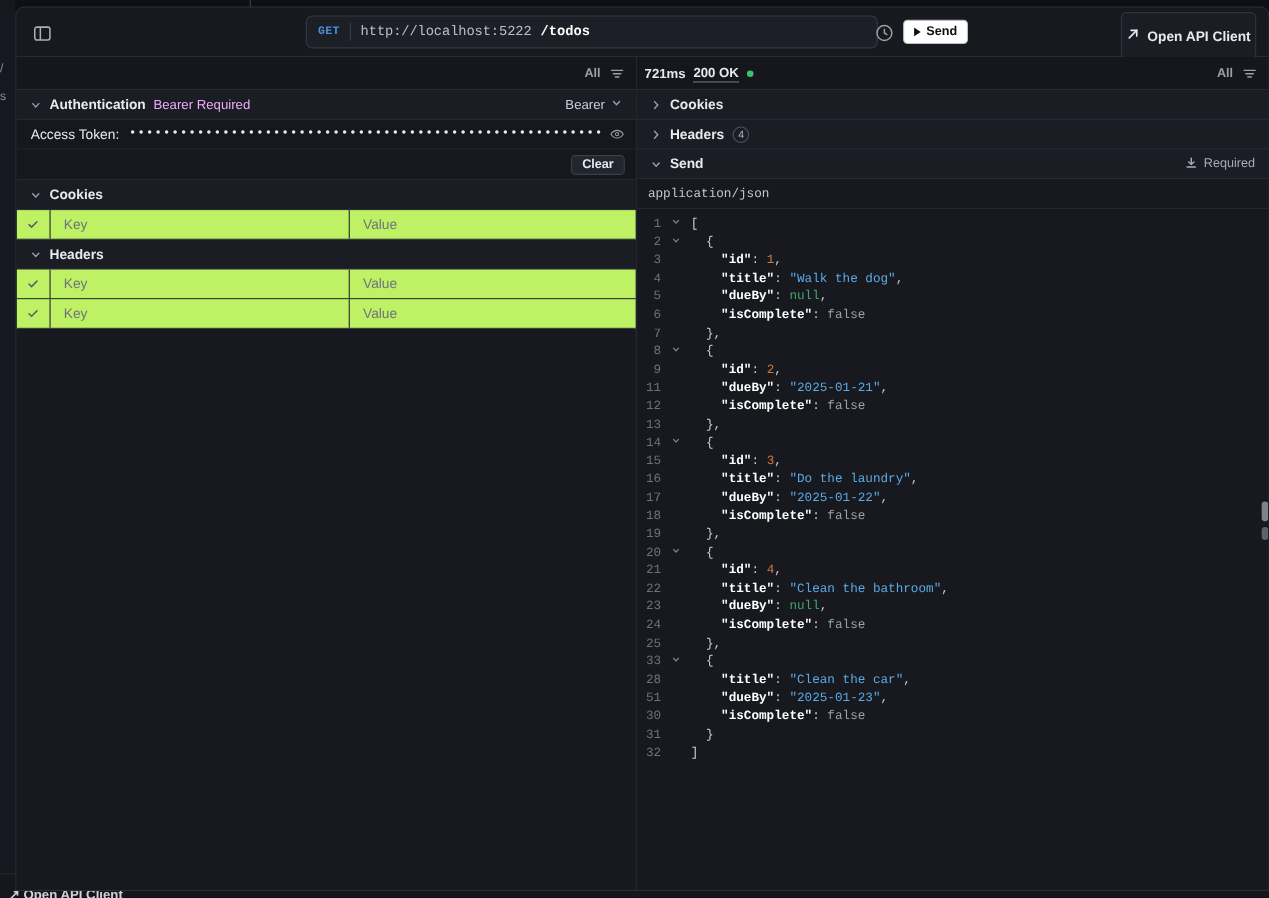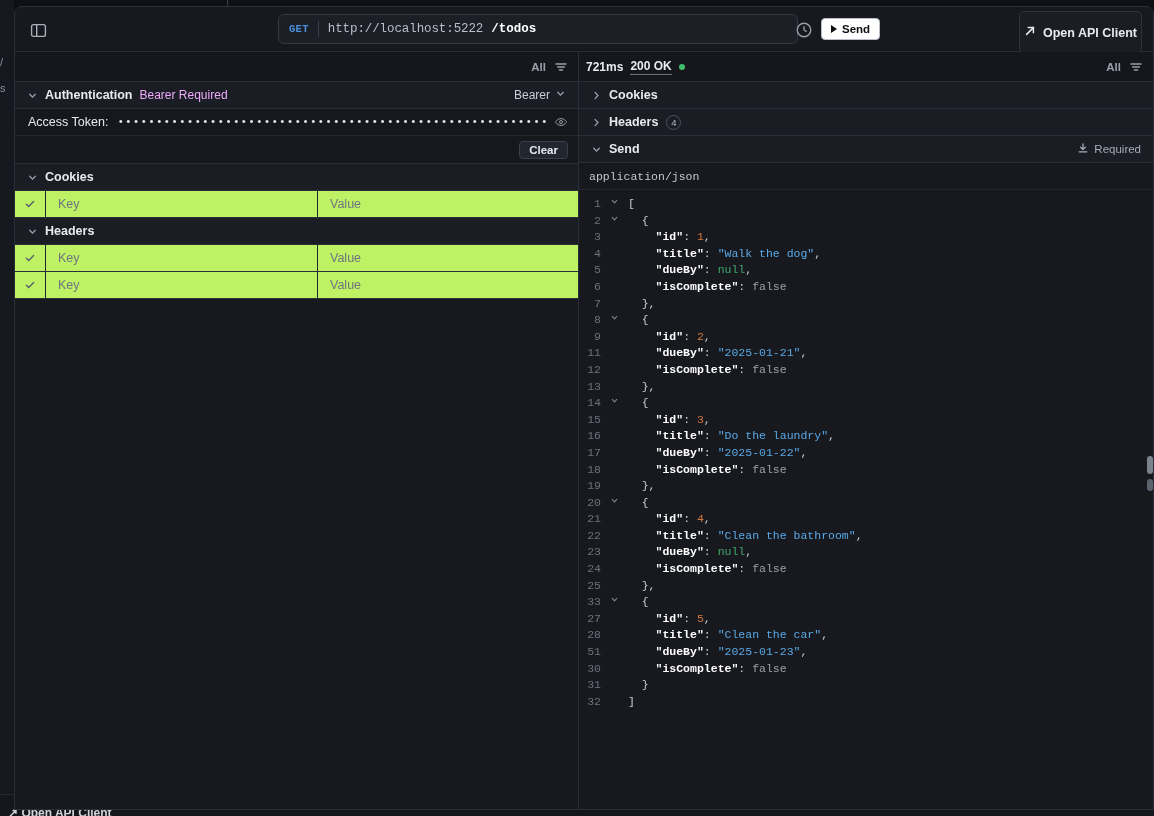--- a/index.html
+++ b/index.html
@@ -685,21 +685,20 @@
                 <path d="M3 4.6 6 7.8 9 4.6"></path>
               </svg></span><span class="code">   <span class="tok-punct">{</span></span></div>
           <div class="json-line"><span class="ln">21</span><span class="fold"></span><span class="code">     <span class="tok-key">"id"</span><span class="tok-punct">: </span><span class="tok-num">4</span><span class="tok-punct">,</span></span></div>
           <div class="json-line"><span class="ln">22</span><span class="fold"></span><span class="code">     <span class="tok-key">"title"</span><span class="tok-punct">: </span><span class="tok-str">"Clean the bathroom"</span><span class="tok-punct">,</span></span></div>
           <div class="json-line"><span class="ln">23</span><span class="fold"></span><span class="code">     <span class="tok-key">"dueBy"</span><span class="tok-punct">: </span><span class="tok-null">null</span><span class="tok-punct">,</span></span></div>
           <div class="json-line"><span class="ln">24</span><span class="fold"></span><span class="code">     <span class="tok-key">"isComplete"</span><span class="tok-punct">: </span><span class="tok-bool">false</span></span></div>
           <div class="json-line"><span class="ln">25</span><span class="fold"></span><span class="code">   <span class="tok-punct">},</span></span></div>
           <div class="json-line"><span class="ln">33</span><span class="fold"><svg width="9" height="9" viewBox="0 0 12 12" fill="none" stroke="#7d838e" stroke-width="1.5" stroke-linecap="round">
                 <path d="M3 4.6 6 7.8 9 4.6"></path>
               </svg></span><span class="code">   <span class="tok-punct">{</span></span></div>
-          <div class="json-line"><span class="ln">27</span><span class="fold"></span><span class="code">     <span class="tok-key">"id"</span><span class="tok-punct">: </span><span class="tok-num">5</span><span class="tok-punct">,</span></span></div>
           <div class="json-line"><span class="ln">28</span><span class="fold"></span><span class="code">     <span class="tok-key">"title"</span><span class="tok-punct">: </span><span class="tok-str">"Clean the car"</span><span class="tok-punct">,</span></span></div>
           <div class="json-line"><span class="ln">51</span><span class="fold"></span><span class="code">     <span class="tok-key">"dueBy"</span><span class="tok-punct">: </span><span class="tok-str">"2025-01-23"</span><span class="tok-punct">,</span></span></div>
           <div class="json-line"><span class="ln">30</span><span class="fold"></span><span class="code">     <span class="tok-key">"isComplete"</span><span class="tok-punct">: </span><span class="tok-bool">false</span></span></div>
           <div class="json-line"><span class="ln">31</span><span class="fold"></span><span class="code">   <span class="tok-punct">}</span></span></div>
           <div class="json-line"><span class="ln">32</span><span class="fold"></span><span class="code"> <span class="tok-punct">]</span></span></div>
         </div>
       <div class="body-filler"></div>
 
       <div class="edge-scroll"></div>
       <div class="edge-scroll-2"></div>

